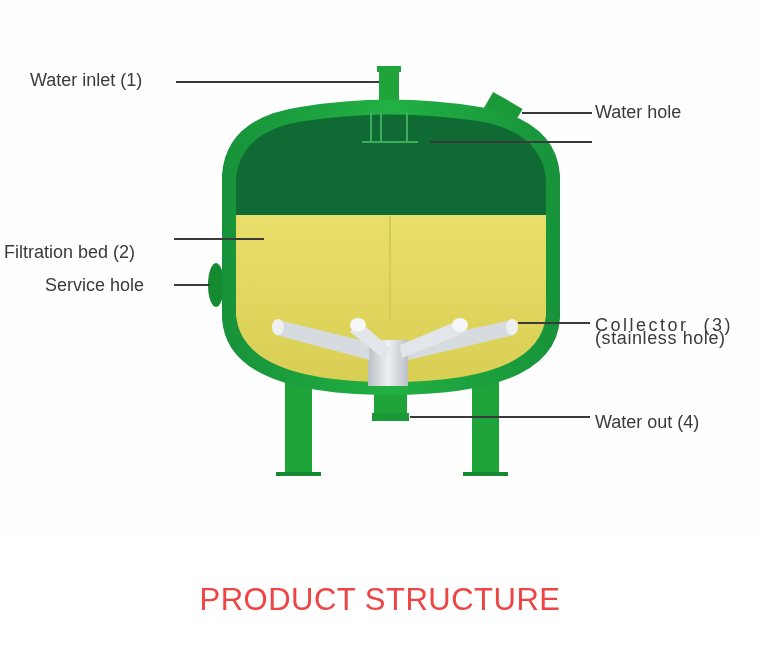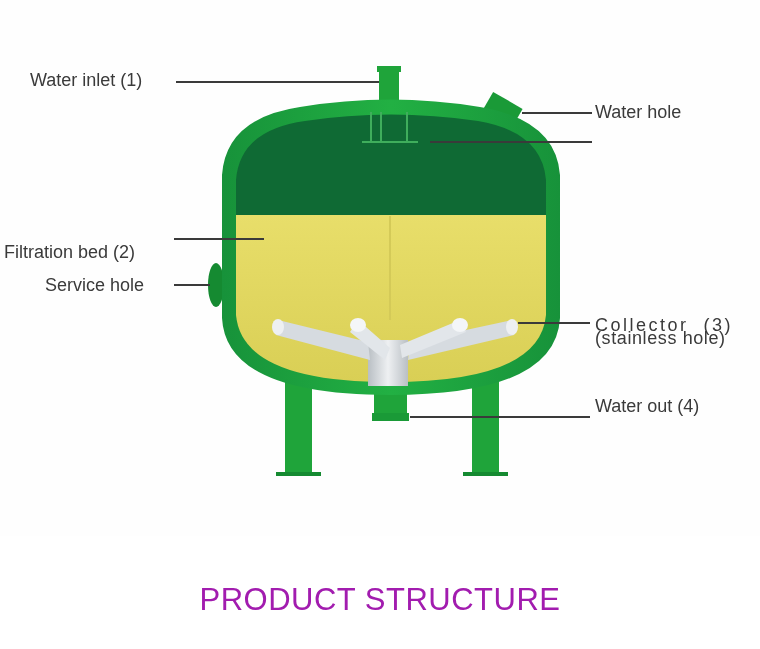--- a/index.html
+++ b/index.html
@@ -2,21 +2,21 @@
 <html><head>
 <meta charset="utf-8">
 <style>
   html,body{margin:0;padding:0;background:#ffffff;}
   body{width:760px;height:649px;position:relative;overflow:hidden;font-family:"Liberation Sans",sans-serif;}
   .stage{position:absolute;left:0;top:0;width:760px;height:536px;background:#fefefe;}
   svg.tank{position:absolute;left:0;top:0;}
   .lbl{position:absolute;font-size:18px;color:#3a3a3a;white-space:nowrap;line-height:20px;}
   .lbl.spaced{letter-spacing:2.5px;}
   .leader{position:absolute;height:2px;background:#3a3a3a;}
-  .title{position:absolute;left:0;width:760px;top:582px;text-align:center;font-size:31px;color:#a21caf;letter-spacing:0.5px;}
+  .title{position:absolute;left:0;width:760px;top:582px;text-align:center;font-size:31px;color:#ef4444;letter-spacing:0.5px;}
 </style>
 </head>
 <body>
 
 <div class="stage">
 
   <svg class="tank" width="760" height="649" viewBox="0 0 760 649">
     <defs>
       <linearGradient id="shellGrad" x1="0" x2="1" y1="0" y2="0">
         <stop offset="0" stop-color="#17923a"></stop>
@@ -91,16 +91,16 @@
   <div class="leader" style="left:174px;top:284px;width:36px;"></div>
   <div class="leader" style="left:518px;top:322px;width:72px;"></div>
   <div class="leader" style="left:410px;top:416px;width:180px;"></div>
 
   <div class="lbl" style="left:30px;top:70px;">Water inlet (1)</div>
   <div class="lbl" style="left:595px;top:102px;">Water hole</div>
   <div class="lbl" style="left:4px;top:242px;">Filtration bed (2)</div>
   <div class="lbl" style="left:45px;top:275px;">Service hole</div>
   <div class="lbl spaced" style="left:595px;top:303px;white-space:pre;margin-top:12px;">Collector  (3)</div>
   <div class="lbl" style="left:595px;top:328px;letter-spacing:0.6px;">(stainless hole)</div>
-  <div class="lbl" style="left:595px;top:396px;">Water out (4)</div>
+  <div class="lbl" style="left:595px;top:412px;">Water out (4)</div>
 
   <div class="title">PRODUCT STRUCTURE</div>
 </div>
 
 </body></html>

